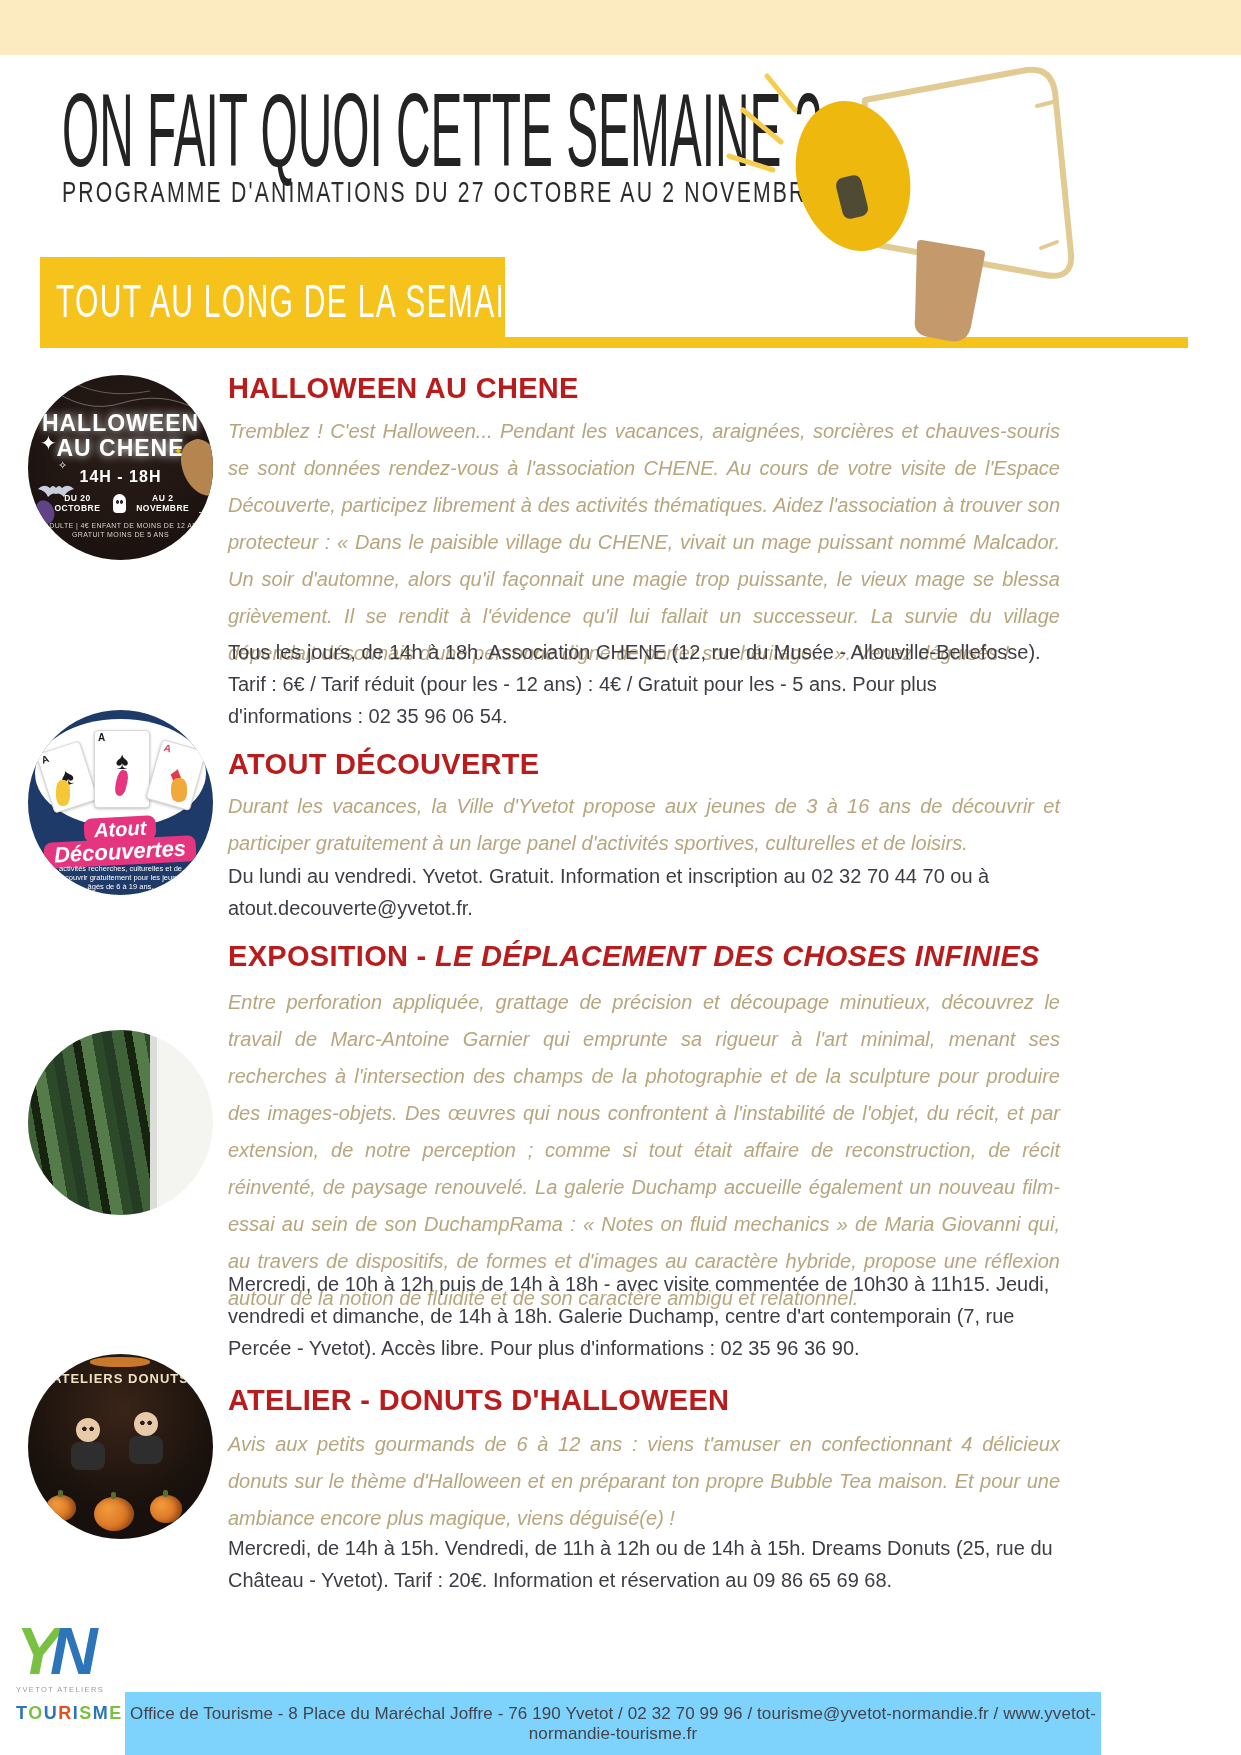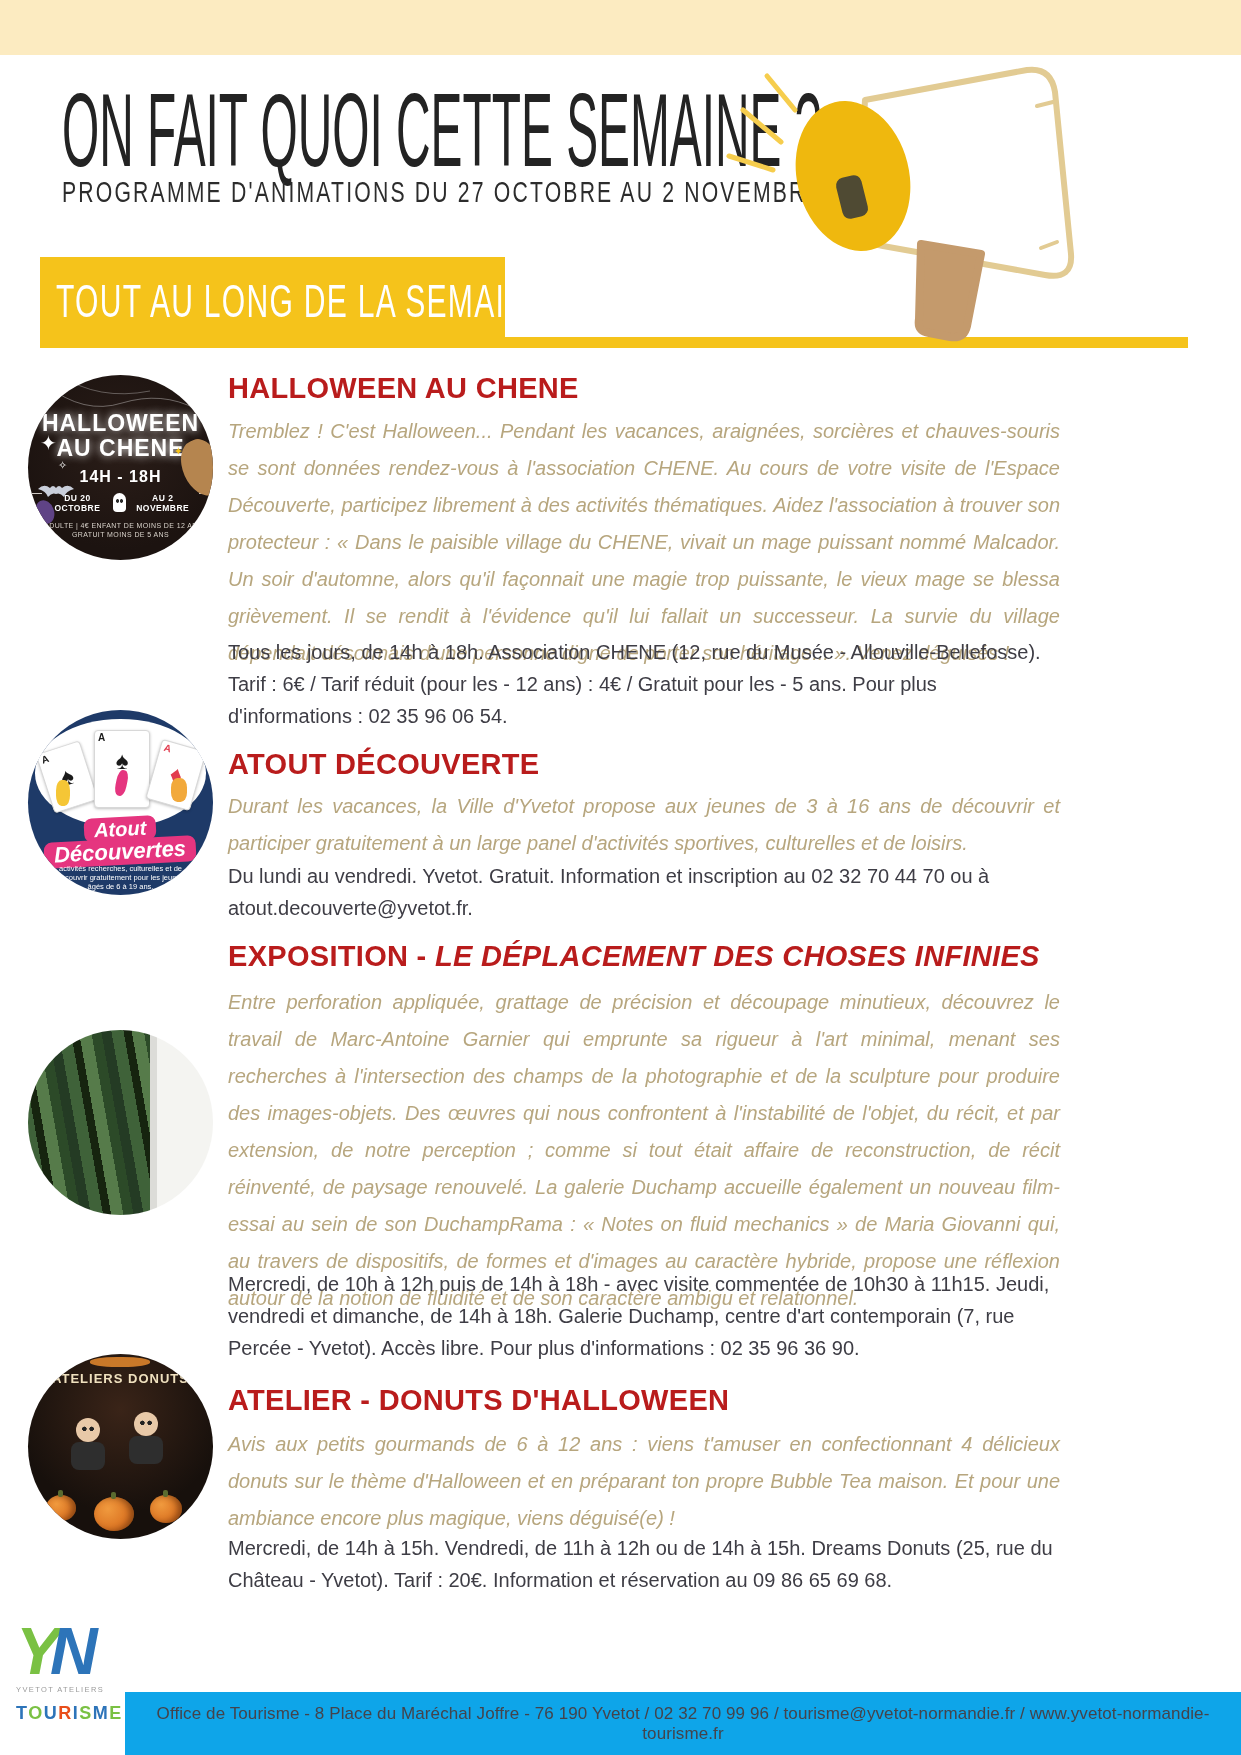--- a/index.html
+++ b/index.html
@@ -42,21 +42,21 @@
   .hw-bat{position:absolute;left:10px;top:108px;}
   .hw-purp{position:absolute;left:8px;bottom:36px;width:18px;height:24px;background:#5F4386;
            border-radius:50% 50% 50% 0;transform:rotate(-20deg);}
   .hw-hand{position:absolute;right:-8px;top:64px;width:38px;height:58px;background:#B5854F;
            border-radius:50% 40% 40% 50%;transform:rotate(-24deg);}
   .hw-spark{position:absolute;right:30px;top:70px;color:#F5C31B;font-size:11px;}
   .hw-t1{margin-top:36px;font-size:23px;font-weight:bold;letter-spacing:1px;line-height:25px;
          text-shadow:0 0 8px rgba(255,255,255,.9);}
   .hw-t2{font-size:23px;font-weight:bold;letter-spacing:1px;line-height:25px;text-shadow:0 0 8px rgba(255,255,255,.9);}
   .hw-time{margin-top:7px;font-size:16px;font-weight:bold;letter-spacing:1px;}
-  .hw-date{margin-top:7px;display:flex;justify-content:center;align-items:flex-start;gap:4px;
+  .hw-date{margin-top:7px;display:flex;justify-content:center;align-items:flex-end;gap:4px;
            font-size:8.5px;letter-spacing:.5px;font-weight:bold;}
   .hw-date .rule{display:inline-block;width:16px;height:1px;background:#cfc9c4;}
   .ghost{display:inline-block;width:15px;height:19px;border-radius:8px 8px 5px 5px;
      background:radial-gradient(circle at 35% 42%, #2a2a2a 1.5px, transparent 2px),
                 radial-gradient(circle at 65% 42%, #2a2a2a 1.5px, transparent 2px),#fff;}
   .hw-p1{margin-top:9px;font-size:7px;color:#D8D2CA;letter-spacing:.4px;}
   .hw-p2{margin-top:2px;font-size:7px;color:#D8D2CA;letter-spacing:.4px;}
 
   
   .at{background:#1E3A68;}
@@ -89,21 +89,21 @@
   .dn-cap{margin-top:17px;font-size:13px;font-weight:bold;color:#EFE0BE;letter-spacing:1px;}
   .face{position:absolute;width:24px;height:24px;border-radius:50%;
      background:radial-gradient(circle at 35% 45%, #222 2px, transparent 2.5px),
                 radial-gradient(circle at 65% 45%, #222 2px, transparent 2.5px),#E8C9A8;}
   .body-dk{position:absolute;width:34px;height:28px;border-radius:8px;background:#2E2E2E;}
   .pump{position:absolute;border-radius:50%;background:radial-gradient(circle at 35% 35%, #F09A3E, #D96F1F 70%);
         box-shadow:inset -4px 0 6px rgba(0,0,0,.35);}
   .stem{position:absolute;width:5px;height:7px;background:#5A6B2F;border-radius:2px;}
 
   
-  .footer-bar{position:absolute;left:125px;top:1692px;width:1116px;height:63px;background:#0ea5e9;}
+  .footer-bar{position:absolute;left:125px;top:1692px;width:976px;height:63px;background:#7dd3fc;}
   .footer-bar span{position:absolute;left:0;width:100%;top:50%;transform:translateY(-50%);
         text-align:center;font-size:17px;color:#44434B;letter-spacing:.1px;}
   .logo{position:absolute;left:16px;top:1620px;width:105px;height:135px;text-align:left;}
   .logo-yn{font-size:66px;font-weight:bold;font-style:italic;line-height:62px;letter-spacing:-10px;}
   .logo-yn .y{color:#7AC143;}
   .logo-yn .n{color:#2D74B9;}
   .logo-top{font-size:7.5px;color:#9B9B9B;letter-spacing:1.4px;margin-top:3px;white-space:nowrap;}
   .logo-word{font-size:18px;font-weight:bold;letter-spacing:1.5px;margin-top:9px;}
 </style>
 </head>

